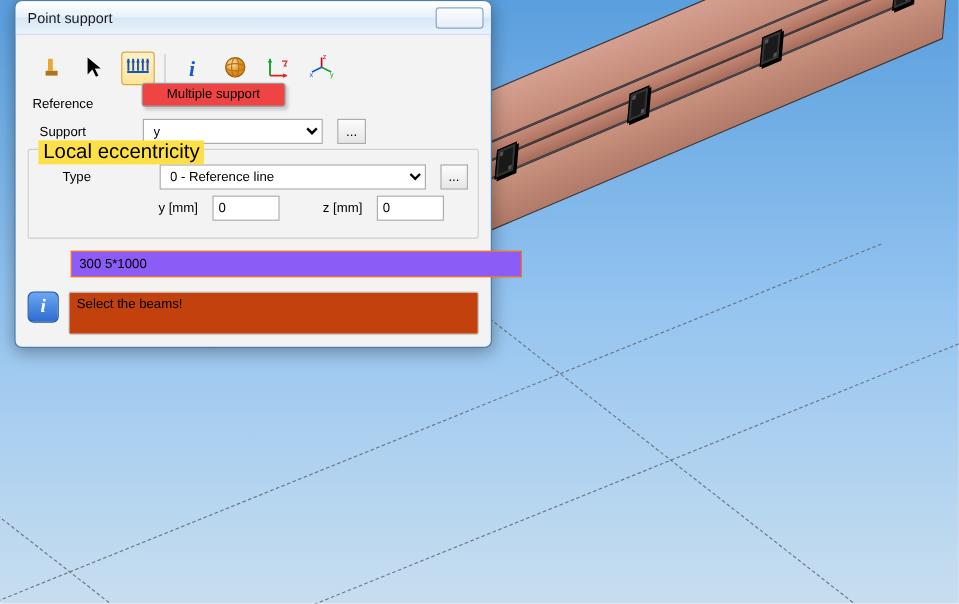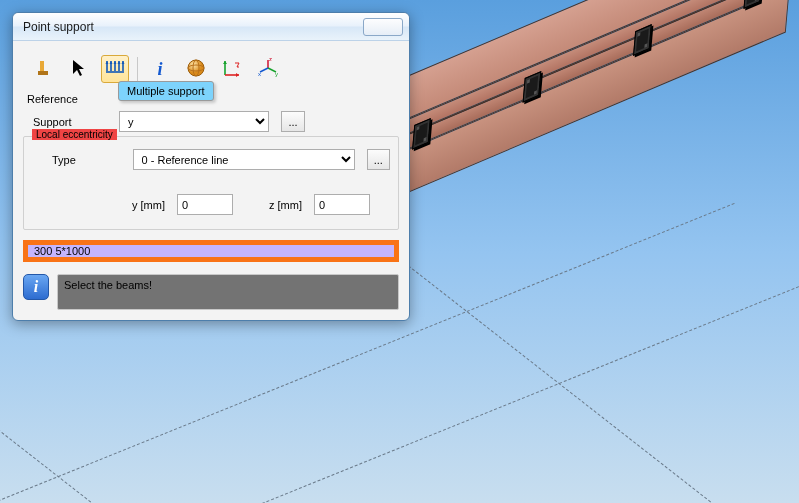--- a/index.html
+++ b/index.html
@@ -77,21 +77,21 @@
   .fixture::before, .fixture::after {
     content: ""; position: absolute;
     width: 3px; height: 3px; background: #555;
   }
   .fixture::before { left: 2px; top: 2px; }
   .fixture::after  { right: 2px; bottom: 2px; }
 
   
   .dialog {
     position: absolute;
-    left: 12px; top: 12px;
+    left: 12px; top: 0;
     width: 398px;
     background: #f3f3f3;
     border: 1px solid #4d7eab;
     border-radius: 6px;
     box-shadow: 0 3px 14px rgba(0,0,0,0.35);
   }
   .titlebar {
     height: 28px;
     background: linear-gradient(180deg, #ffffff 0%, #e8f1fb 48%, #d7e7f7 52%, #e9f3fb 100%);
     border-bottom: 1px solid #bcd2e8;
@@ -126,24 +126,24 @@
     background: linear-gradient(180deg, #fff0c8, #ffe49a);
     border: 1px solid #d9a93a;
   }
   .sep {
     width: 1px; height: 24px;
     background: #c8c8c8;
   }
   .tooltip {
     position: absolute;
     left: 105px; top: 68px;
-    background: #7dd3fc;
+    background: #ef4444;
     border: 1px solid #9a9a9a;
     border-radius: 3px;
-    padding: 3px 8px;
+    padding: 3px 20px;
     font-size: 11px;
     box-shadow: 2px 2px 3px rgba(0,0,0,0.18);
     z-index: 5;
     white-space: nowrap;
   }
   .section-label {
     font-size: 11px; color: #000;
     margin: 2px 0 6px 4px;
   }
   .row {
@@ -172,54 +172,55 @@
   .fieldset {
     border: 1px solid #d0d0d0;
     border-radius: 2px;
     padding: 8px 8px 10px 8px;
     margin: 4px 0 10px 0;
     position: relative;
   }
   .fieldset > .legend {
     position: absolute;
     top: -8px; left: 8px;
-    background: #ef4444;
+    background: #fde047;
     padding: 0 4px;
-    font-size: 10px;
+    font-size: 17px;
   }
   .numlabel { font-size: 11px; }
   .numinput {
     width: 56px; height: 21px;
     border: 1px solid #adadad;
     background: #fff; font-size: 11px;
     padding: 2px 4px;
   }
   .textinput {
     width: 100%; height: 22px;
-    border: 5px solid #f97316;
-    background: #c4b5fd; font-size: 11px;
+    border: 1px solid #f97316;
+    background: #8b5cf6; font-size: 11px;
     padding: 2px 6px;
+    margin-left: 36px;
   }
   .infobar {
     display: flex; gap: 8px; align-items: stretch;
   }
   .info-icon {
     width: 26px; height: 26px;
     border-radius: 5px;
     background: linear-gradient(180deg, #6aa7f2, #2d6cd0);
     color: #fff;
     display: flex; align-items: center; justify-content: center;
     font-family: Georgia, serif; font-style: italic; font-weight: bold;
     font-size: 16px;
     border: 1px solid #2357a8;
   }
   .info-text {
     flex: 1;
     border: 1px solid #c8c8c8;
-    background: #737373;
+    background: #c2410c;
     border-radius: 2px;
     padding: 4px 6px;
     min-height: 36px;
     font-size: 11px;
   }
 
   
   .tbtn svg { width: 22px; height: 22px; }
 </style>
 </head>
@@ -341,21 +342,21 @@
 
     <div class="fieldset">
       <div class="legend">Local eccentricity</div>
       <div class="row sub">
         <div class="lbl">Type</div>
         <select class="select" style="width:222px;margin-left:16px;">
           <option>0 - Reference line</option>
         </select>
         <button class="dots">...</button>
       </div>
-      <div class="row" style="padding-left:100px; gap:12px; margin-top:24px;">
+      <div class="row" style="padding-left:100px; gap:12px; margin-top:5px;">
         <span class="numlabel">y [mm]</span>
         <input class="numinput" value="0" style="">
         <span style="width:12px;"></span>
         <span class="numlabel">z [mm]</span>
         <input class="numinput" value="0" style="">
       </div>
     </div>
 
     <input class="textinput" value="300 5*1000" style="">
 

